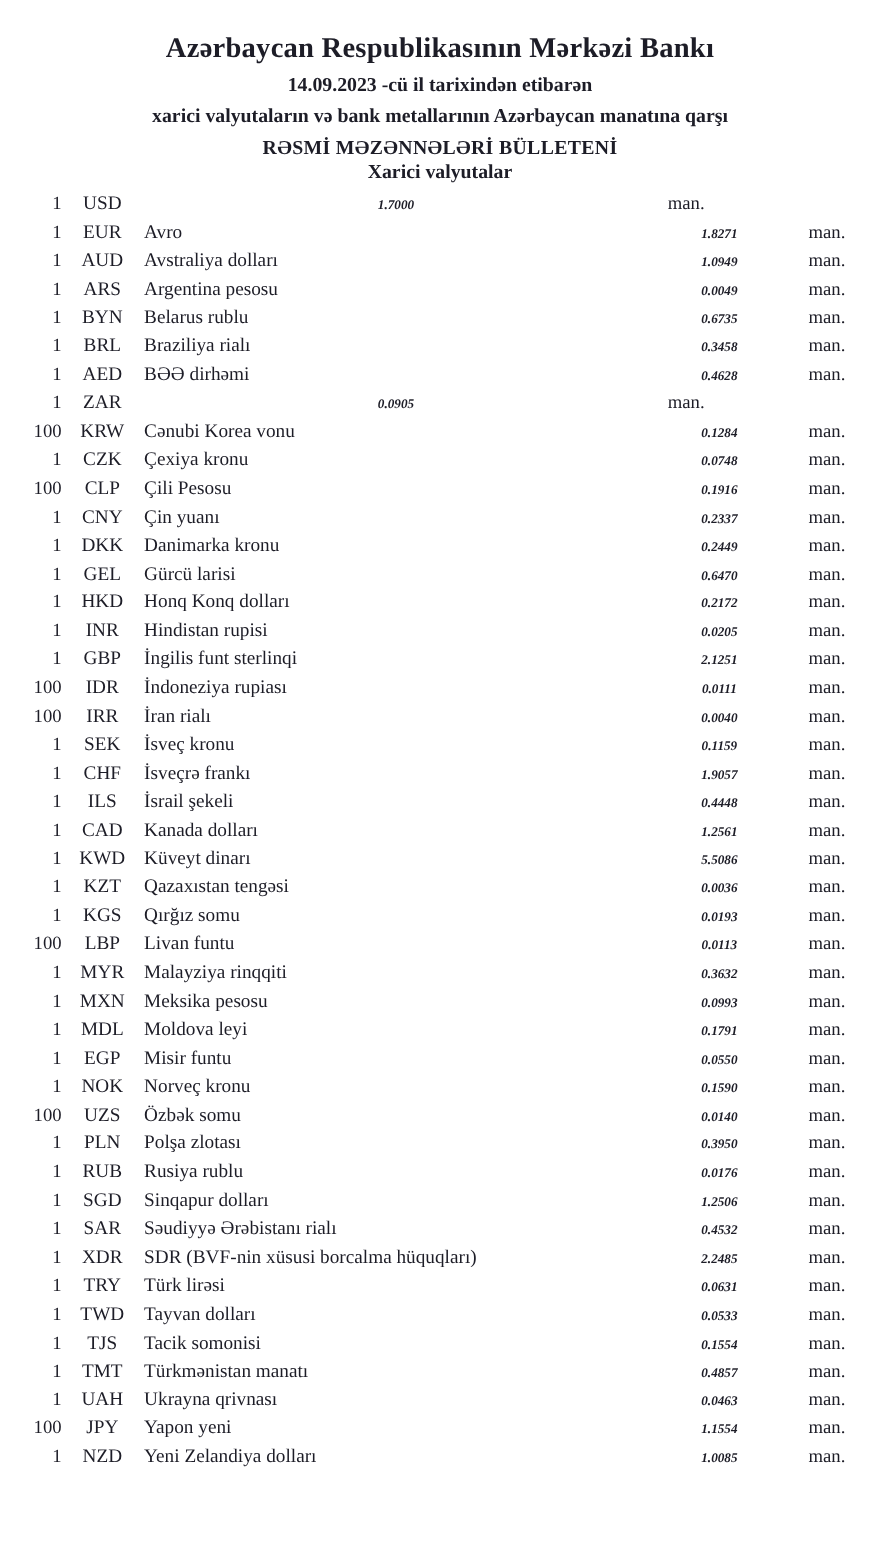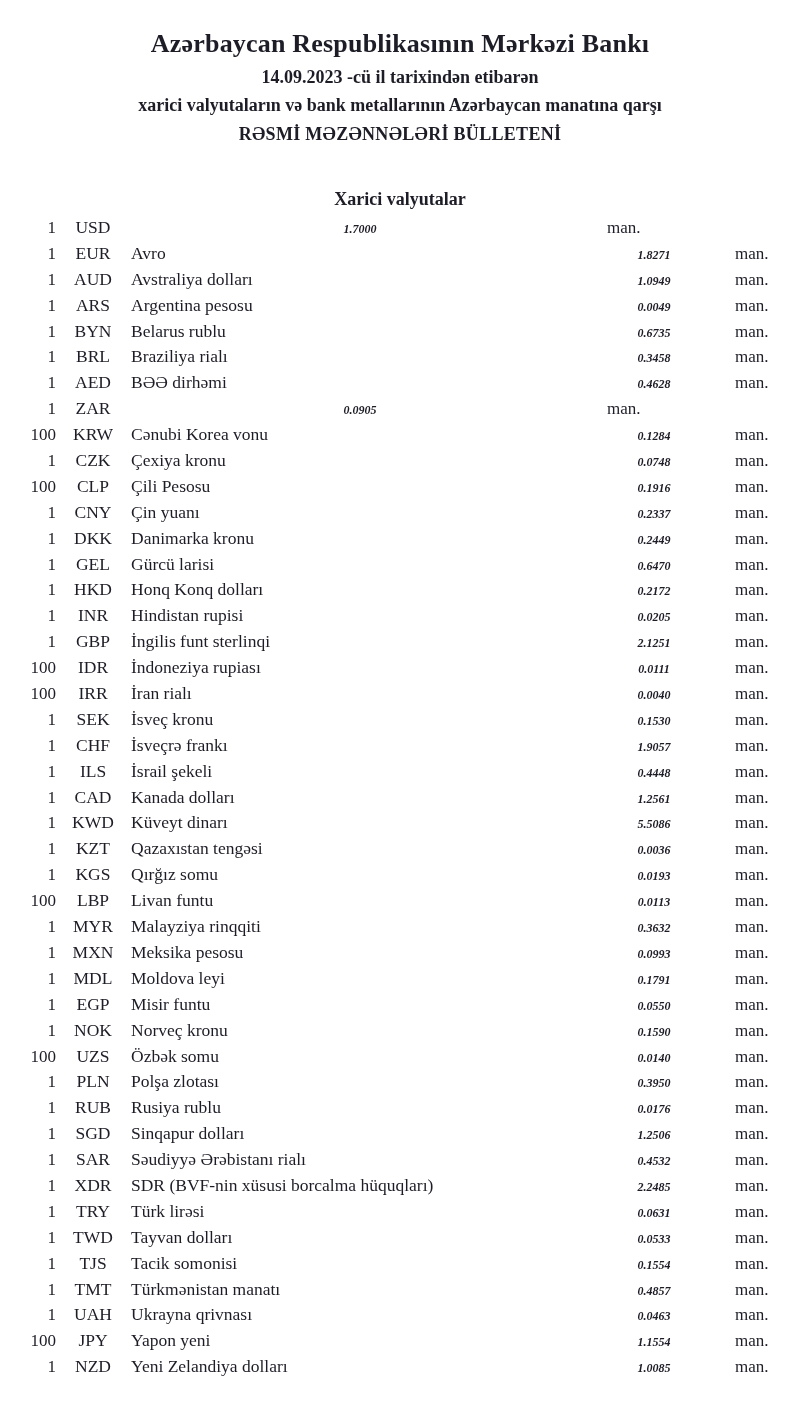--- a/index.html
+++ b/index.html
@@ -30,21 +30,20 @@
     line-height: 22px;
     margin-top: 7px;
   }
   .hline.subject { margin-top: 6px; }
   .hline.bulletin { margin-top: 7px; letter-spacing: 0.3px; }
   .section-title {
     text-align: center;
     font-size: 18px;
     font-weight: bold;
     line-height: 22px;
-    margin-top: 43px;
   }
   .rates-table { margin-top: 5px; }
   .row {
     display: grid;
     grid-template-columns: 56px 74px 460px 128px 82px;
     height: 25.9px;
     align-items: baseline;
     line-height: 25.9px;
   }
   .qty {
@@ -235,21 +234,21 @@
     <span class="code">IRR</span>
     <span class="name">İran rialı</span>
     <span class="rate">0.0040</span>
     <span class="unit">man.</span>
   </div>
 
   <div class="row">
     <span class="qty">1</span>
     <span class="code">SEK</span>
     <span class="name">İsveç kronu</span>
-    <span class="rate">0.1530</span>
+    <span class="rate">0.1159</span>
     <span class="unit">man.</span>
   </div>
 
   <div class="row">
     <span class="qty">1</span>
     <span class="code">CHF</span>
     <span class="name">İsveçrə frankı</span>
     <span class="rate">1.9057</span>
     <span class="unit">man.</span>
   </div>

